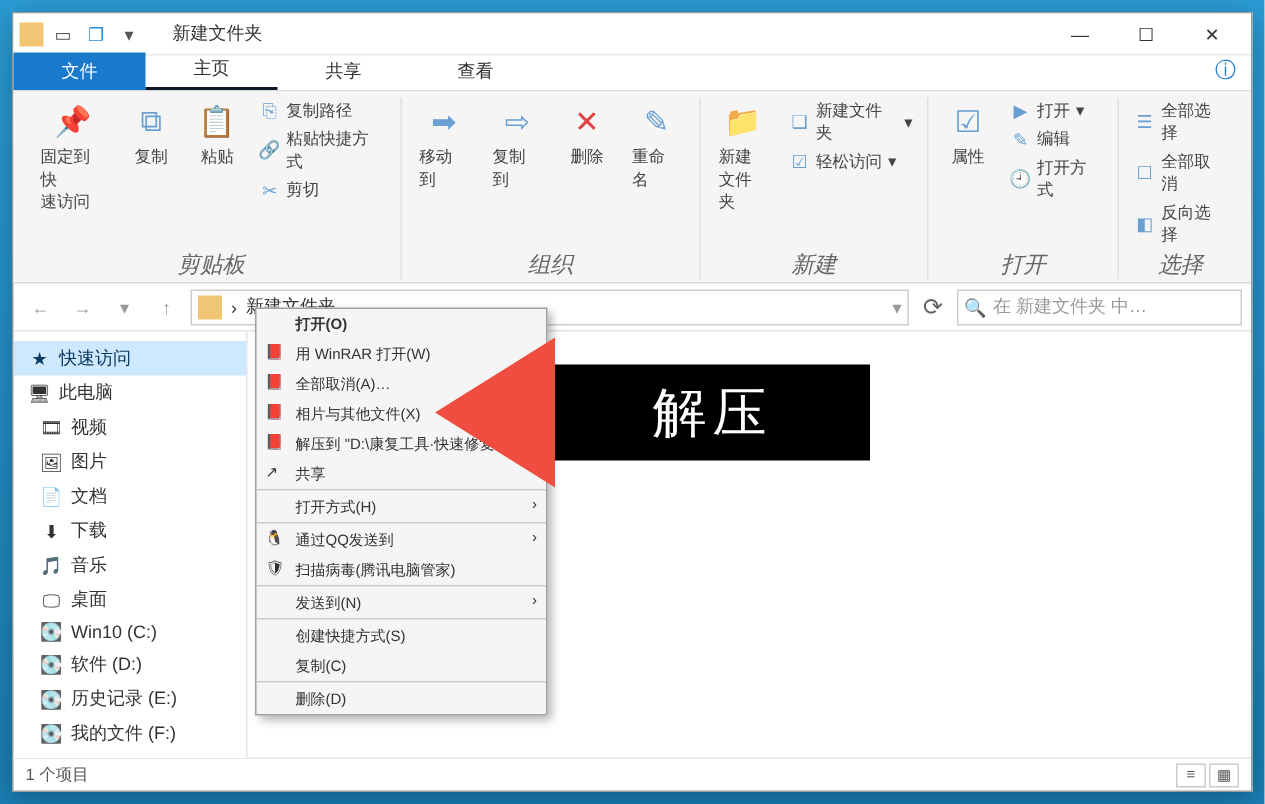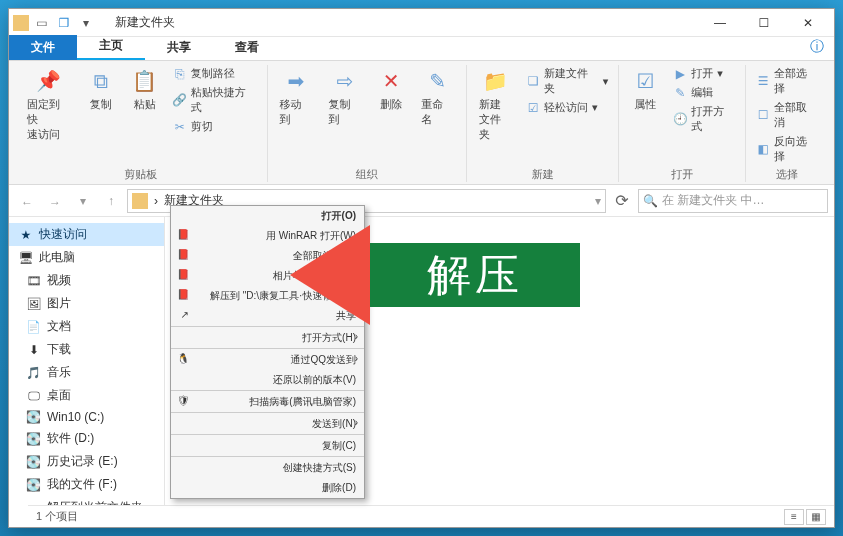--- a/index.html
+++ b/index.html
@@ -6,59 +6,59 @@
   body { background: linear-gradient(to bottom, #2b9dd6 0%, #1a7fb5 100%); width: 843px; height: 536px; padding: 8px; }
   .window { background: #fff; width: 100%; height: 100%; display: flex; flex-direction: column; border: 1px solid #999; box-shadow: 0 4px 20px rgba(0,0,0,0.3); }
   .titlebar { height: 28px; display: flex; align-items: center; background: #fff; border-bottom: 1px solid #e5e5e5; padding: 0 4px; }
   .titlebar .icon { width: 16px; height: 16px; background: #f0c674; margin-right: 4px; }
   .titlebar .qat { display: flex; gap: 4px; align-items: center; }
   .titlebar .qat span { width: 18px; height: 18px; display: flex; align-items: center; justify-content: center; color: #555; font-size: 12px; }
   .titlebar .title { flex: 1; text-align: left; font-size: 12px; color: #333; padding-left: 20px; }
   .titlebar .winbtns { display: flex; }
   .titlebar .winbtns div { width: 44px; height: 28px; display: flex; align-items: center; justify-content: center; color: #333; font-size: 12px; }
   .tabs { height: 24px; display: flex; align-items: flex-end; border-bottom: 1px solid #dadada; }
-  .tab { padding: 4px 22px; font-size: 12px; color: #333; cursor: pointer; font-weight: bold; }
+  .tab { padding: 4px 32px; font-size: 12px; color: #333; cursor: pointer; }
   .tab.file { background: #1979ca; color: #fff; }
-  .tab.active { border-bottom: 2px solid #0ea5e9; }
+  .tab.active { border-bottom: 2px solid #0f172a; }
   .tabs .help { margin-left: auto; padding: 4px 10px; color: #1979ca; font-size: 14px; }
   .ribbon { display: flex; background: #f5f5f5; border-bottom: 1px solid #dadada; padding: 4px 6px 2px 6px; min-height: 92px; }
   .group { display: flex; flex-direction: column; align-items: center; padding: 0 8px; border-right: 1px solid #e0e0e0; }
   .group:last-child { border-right: none; }
   .group-row { display: flex; gap: 8px; }
   .btn-lg { display: flex; flex-direction: column; align-items: center; gap: 2px; padding: 2px 4px; font-size: 11px; color: #444; min-width: 36px; }
   .btn-lg .ic { width: 28px; height: 28px; display:flex;align-items:center;justify-content:center;font-size:20px;color:#6a9fd4; }
   .btn-sm-col { display: flex; flex-direction: column; gap: 2px; }
   .btn-sm { display: flex; align-items: center; gap: 4px; font-size: 11px; color: #444; padding: 1px 2px; }
   .btn-sm .ic { width: 14px; height: 14px; display:inline-flex;align-items:center;justify-content:center;font-size:12px;color:#6a9fd4; }
-  .group-label { font-size: 11px; color: #666; margin-top: auto; padding-top: 2px; }
+  .group-label { font-size: 15px; color: #666; margin-top: auto; padding-top: 2px; font-style: italic; }
   .navbar { height: 32px; display: flex; align-items: center; gap: 4px; padding: 2px 6px; border-bottom: 1px solid #e5e5e5; }
   .navbar .arrow { width: 24px; height: 24px; display:flex;align-items:center;justify-content:center;color:#999;font-size:12px; }
   .breadcrumb { flex: 1; display: flex; align-items: center; gap: 6px; border: 1px solid #ccc; height: 24px; padding: 0 4px; font-size: 12px; color: #333; }
   .breadcrumb .foldic { width:16px;height:16px;background:#f0c674; }
   .navbar .refresh { width:24px;height:24px;display:flex;align-items:center;justify-content:center;color:#666; }
   .searchbox { width: 190px; height: 24px; border: 1px solid #ccc; display:flex;align-items:center;padding:0 4px;font-size:12px;color:#999;gap:4px; }
   .body { flex: 1; display: flex; overflow: hidden; position: relative; }
   .sidebar { width: 156px; background: #fff; border-right: 1px solid #e5e5e5; padding: 6px 0; overflow-y: auto; }
   .side-item { display: flex; align-items: center; gap: 6px; padding: 3px 10px 3px 18px; font-size: 12px; color: #333; }
   .side-item.active { background: #cde8ff; color:#0b3a60; }
   .side-item.header { padding-left: 10px; font-weight: normal; }
   .side-ic { width: 14px; height: 14px; display:inline-flex;align-items:center;justify-content:center;font-size:12px; }
   .content { flex: 1; position: relative; padding: 8px 12px; }
   .fileitem { display: flex; flex-direction: column; align-items: center; width: 80px; font-size: 11px; color: #333; text-align: center; gap: 2px; position: absolute; left: 6px; top: 6px; }
   .rar-ic { width: 42px; height: 42px; background: linear-gradient(to bottom,#8b4a8b 0%,#8b4a8b 35%,#d4a574 35%,#d4a574 65%,#5a8b5a 65%); border:1px solid #666; }
   .ctxmenu { position: absolute; left: 170px; top: 205px; width: 195px; background: #f5f5f5; border: 1px solid #a0a0a0; box-shadow: 3px 3px 6px rgba(0,0,0,0.3); z-index: 10; font-size: 10px; color: #333; }
-  .ctx-item { padding: 3px 8px 3px 26px; position: relative; text-align: right; }
+  .ctx-item { padding: 3px 8px 3px 26px; position: relative; }
   .ctx-item.bold { font-weight: bold; }
   .ctx-item.sep::after { content:""; display:block; height:1px; background:#ccc; margin: 3px -8px -2px -26px; }
   .ctx-item .arr { position:absolute; right:6px; }
   .ctx-item .cic { position:absolute; left:6px; width:12px;height:12px;font-size:10px; }
   .arrow-anno { position: absolute; left: 290px; top: 225px; z-index: 20; }
   .arrow-shape { width: 0; height: 0; border-top: 50px solid transparent; border-bottom: 50px solid transparent; border-right: 80px solid #ef4d40; position: relative; }
-  .arrow-body { position: absolute; left: 80px; top: -32px; width: 210px; height: 64px; background: #15803d; display:flex;align-items:center;justify-content:center;color:#fff;font-size:44px;letter-spacing:4px; }
-  .statusbar { height: 22px; border-top: 1px solid #e5e5e5; display: flex; align-items: center; padding: 0 8px; font-size: 11px; color: #555; margin-left: 19px; }
+  .arrow-body { position: absolute; left: 80px; top: -32px; width: 210px; height: 64px; background: #000000; display:flex;align-items:center;justify-content:center;color:#fff;font-size:36px;letter-spacing:4px; }
+  .statusbar { height: 22px; border-top: 1px solid #e5e5e5; display: flex; align-items: center; padding: 0 8px; font-size: 11px; color: #555; }
   .statusbar .views { margin-left:auto; display:flex; gap:2px; }
   .statusbar .views span { width:20px;height:16px;border:1px solid #ccc;display:flex;align-items:center;justify-content:center;font-size:10px; }
 </style>
 </head>
 <body>
 
 <div class="window">
 
   <div class="titlebar">
     <div class="icon"></div>
@@ -287,25 +287,24 @@
 
 <div class="ctxmenu">
   <div class="ctx-item bold">打开(O)</div>
   <div class="ctx-item"><span class="cic">📕</span><span>用 WinRAR 打开(W)</span></div>
   <div class="ctx-item"><span class="cic">📕</span><span>全部取消(A)…</span></div>
   <div class="ctx-item"><span class="cic">📕</span><span>相片与其他文件(X)</span></div>
   <div class="ctx-item"><span class="cic">📕</span><span>解压到 "D:\康复工具·快速修复…"</span></div>
   <div class="ctx-item sep"><span class="cic">↗</span><span>共享</span></div>
   <div class="ctx-item sep"><span>打开方式(H)</span><span class="arr">›</span></div>
   <div class="ctx-item"><span class="cic">🐧</span><span>通过QQ发送到</span><span class="arr">›</span></div>
-  <div class="ctx-item sep">还原以前的版本(V)</div>
   <div class="ctx-item sep"><span class="cic">🛡</span><span>扫描病毒(腾讯电脑管家)</span></div>
   <div class="ctx-item sep"><span>发送到(N)</span><span class="arr">›</span></div>
+  <div class="ctx-item">创建快捷方式(S)</div>
   <div class="ctx-item sep">复制(C)</div>
-  <div class="ctx-item">创建快捷方式(S)</div>
   <div class="ctx-item">删除(D)</div>
 
 </div>
 
 <div class="arrow-anno">
   <div class="arrow-shape">
     <div class="arrow-body">
         <span>解压</span>
       </div>
   </div>

